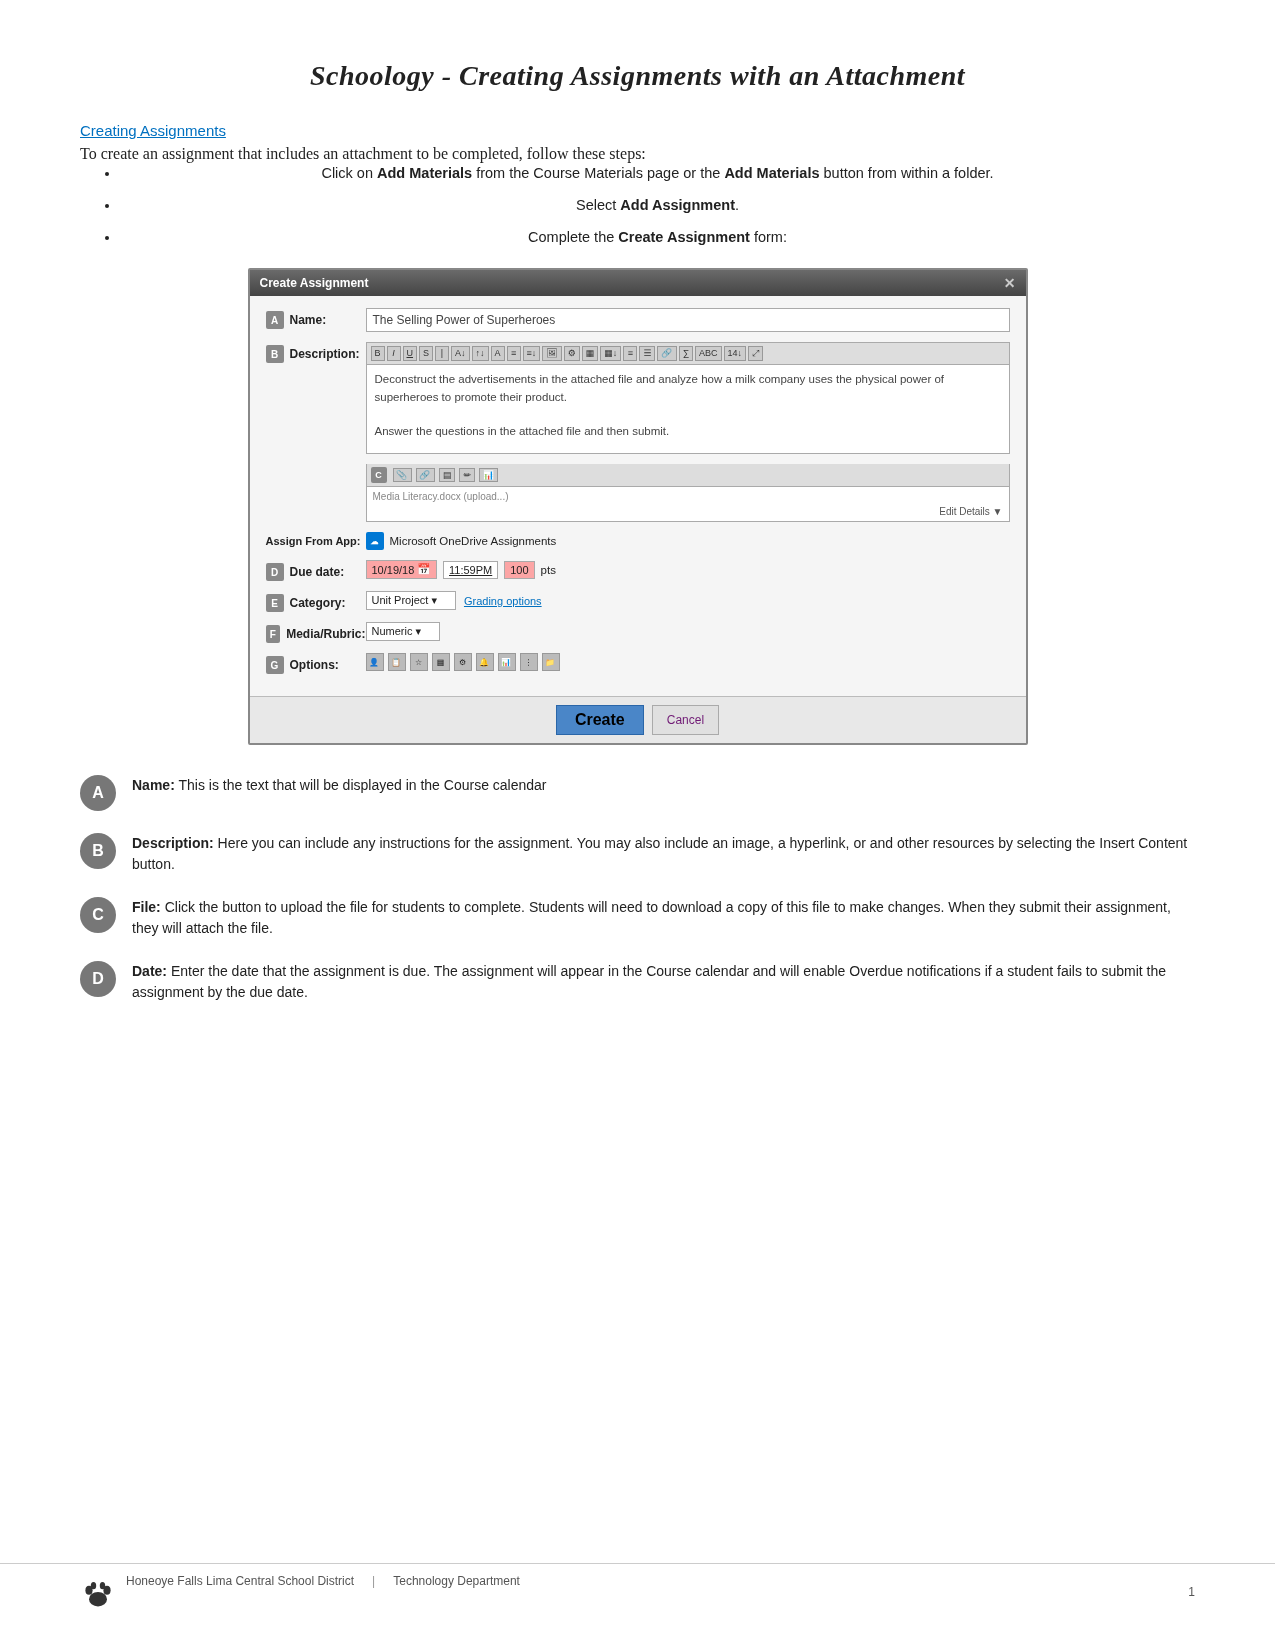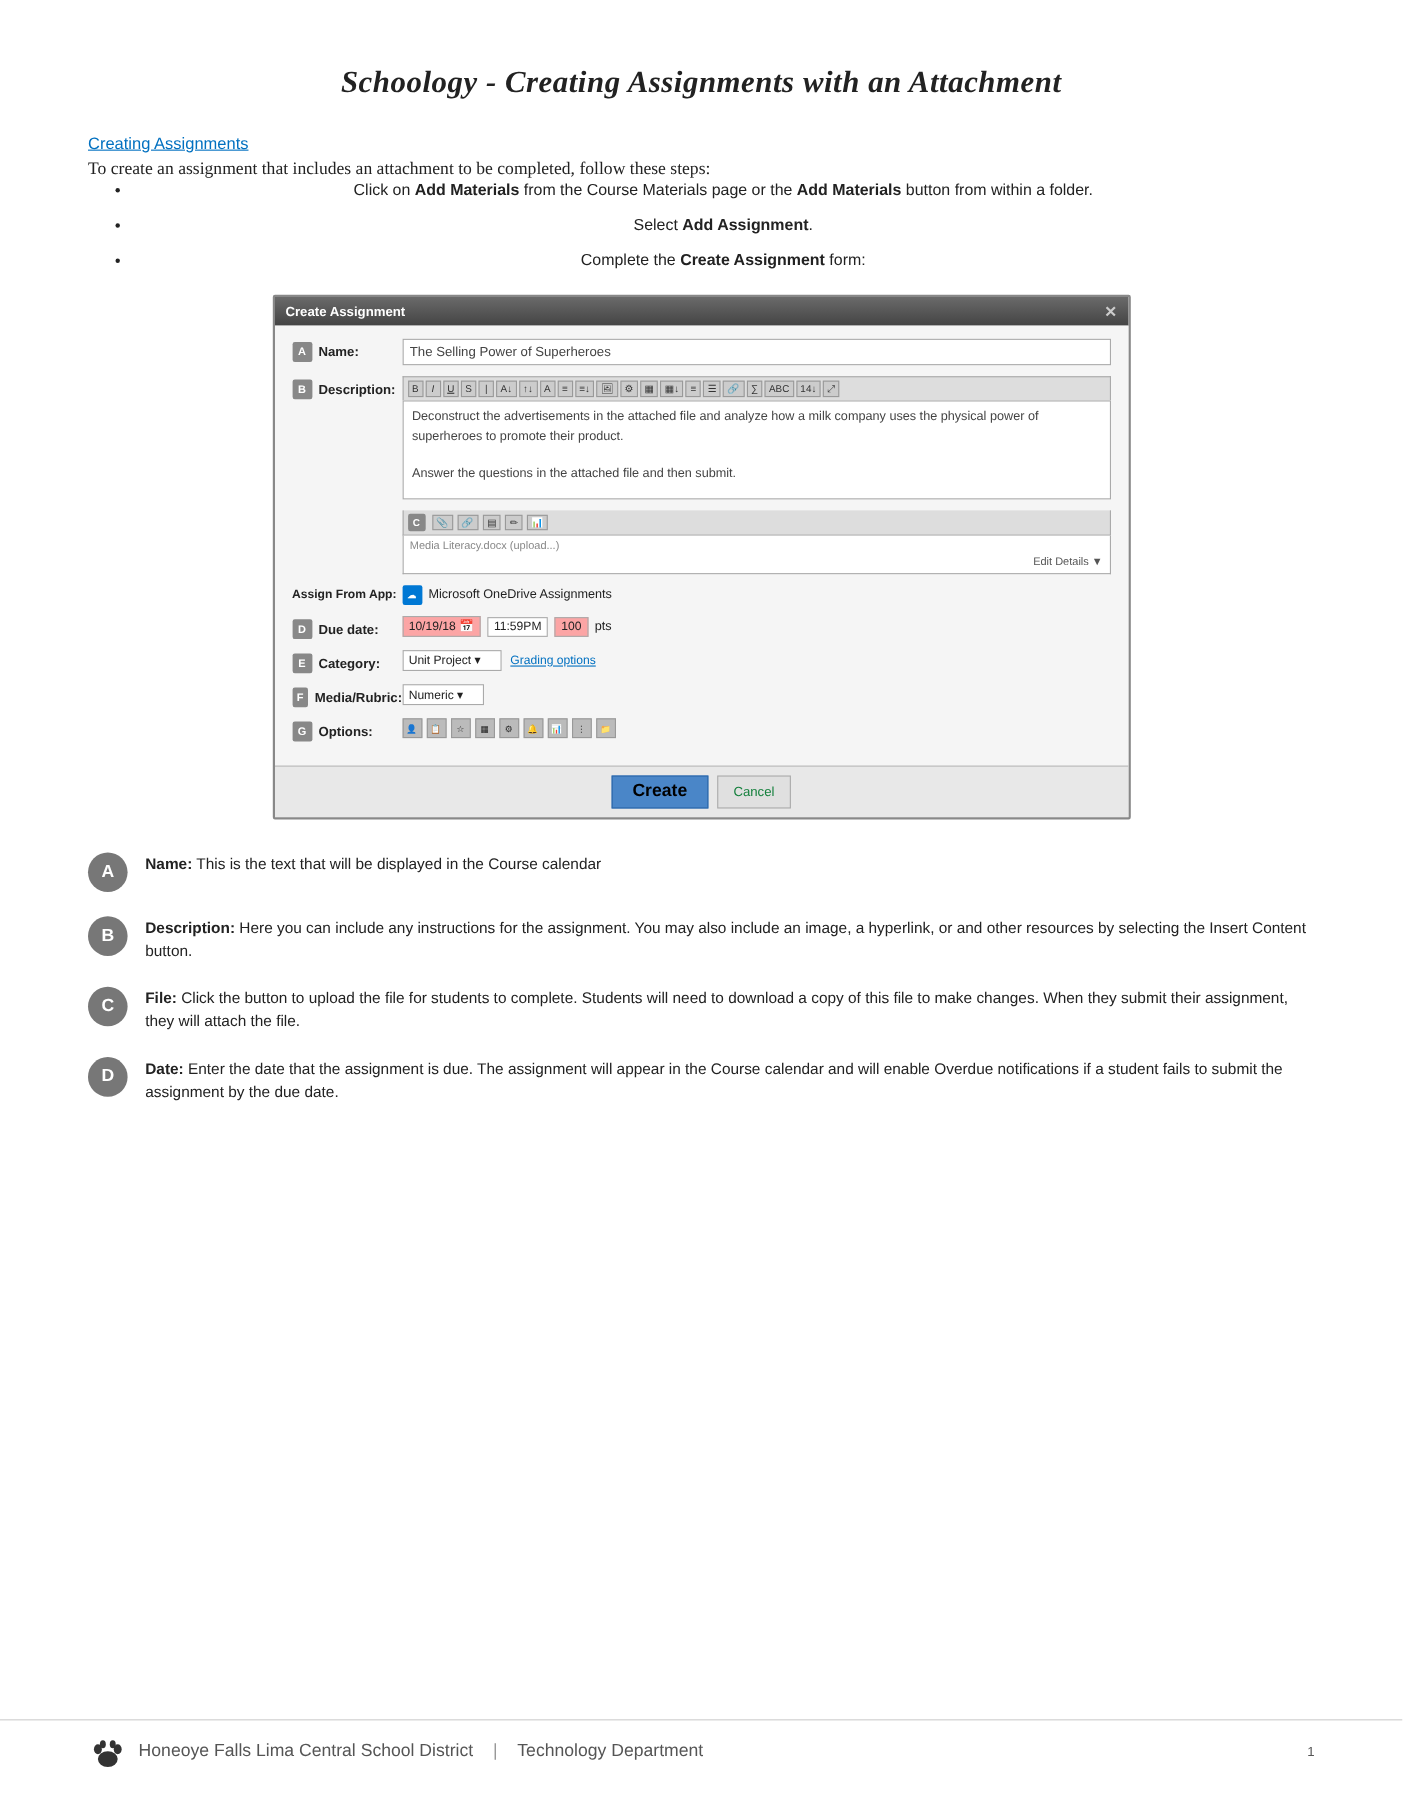--- a/index.html
+++ b/index.html
@@ -200,20 +200,21 @@
       display: inline-flex;
       align-items: center;
       gap: 3px;
     }
 
     .time-input-mock {
       background: #fff;
       border: 1px solid #aaa;
       padding: 2px 5px;
       font-size: 11px;
+      text-decoration: underline;
     }
 
     .select-mock {
       background: #fff;
       border: 1px solid #aaa;
       padding: 2px 18px 2px 5px;
       font-size: 11px;
       position: relative;
     }
 
@@ -263,21 +264,21 @@
       color: #000000;
       border: 1px solid #2a66a8;
       padding: 5px 18px;
       font-size: 16px;
       font-weight: bold;
       cursor: pointer;
     }
 
     .btn-cancel {
       background: #e0e0e0;
-      color: #15803d;
+      color: #701a75;
       border: 1px solid #aaa;
       padding: 5px 14px;
       font-size: 12px;
       cursor: pointer;
     }
 
     
     .annotation-section {
       display: flex;
       align-items: flex-start;
@@ -317,23 +318,23 @@
       right: 0;
       padding: 10px 80px;
       display: flex;
       align-items: center;
       justify-content: space-between;
       border-top: 1px solid #ccc;
     }
 
     .footer-left {
       display: flex;
-      align-items: center;
+      align-items: flex-start;
       gap: 10px;
-      font-size: 16px;
+      font-size: 12px;
       color: #555;
     }
 
     .paw-icon {
       width: 36px;
       height: 36px;
     }
 
     .footer-divider {
       color: #999;

